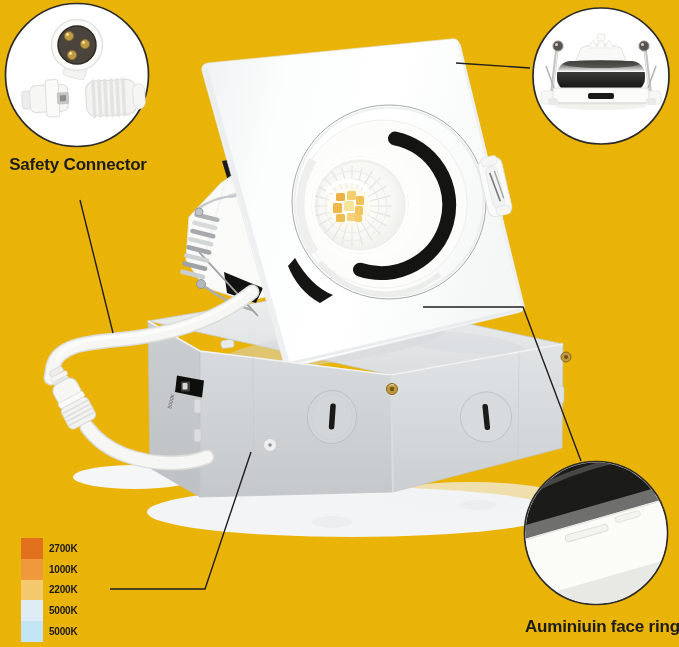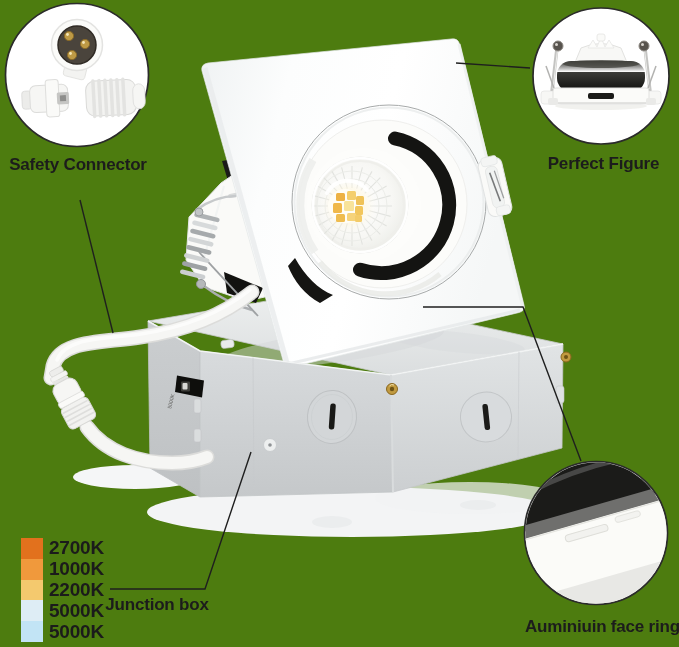--- a/index.html
+++ b/index.html
@@ -1,29 +1,29 @@
 <!DOCTYPE html>
 <html><head>
 <meta charset="utf-8">
 <style>
   html,body{margin:0;padding:0;background:#fff;}
   .stage{
-    position:relative;width:679px;height:647px;background:#4d7c0f;overflow:hidden;
+    position:relative;width:679px;height:647px;background:#eab308;overflow:hidden;
     font-family:"Liberation Sans",sans-serif;
   }
   .stage svg{position:absolute;left:0;top:0;}
   .label{
     position:absolute;font-weight:700;font-size:17px;color:#1c1c1c;
     text-align:center;letter-spacing:-0.2px;line-height:17px;white-space:nowrap;
   }
   .label.two-line{white-space:normal;}
   .cct{position:absolute;left:21px;top:538px;}
   .cct-row{display:flex;align-items:center;height:20.8px;}
   .cct-swatch{width:22px;height:20.8px;flex:0 0 22px;}
-  .cct-label{margin-left:6px;font-size:19px;font-weight:700;color:#1b1b1b;letter-spacing:-0.2px;}
+  .cct-label{margin-left:6px;font-size:10px;font-weight:700;color:#1b1b1b;letter-spacing:-0.2px;}
 </style>
 </head>
 <body>
 
 <div class="stage">
 
 <svg width="679" height="647" viewBox="0 0 679 647">
   <defs>
     <linearGradient id="gPlate" x1="0" y1="0" x2="1" y2="0.25">
       <stop offset="0" stop-color="#EFF2F3"></stop>
@@ -298,26 +298,24 @@
         <rect x="565" y="527" width="44" height="7" rx="3.5" fill="#F2F2EF" stroke="#DEDED9" stroke-width="1"></rect>
         <rect x="618" y="523" width="26" height="6" rx="3" fill="#F3F3F0" stroke="#E0E0DB" stroke-width="0.8"></rect>
         <rect x="480" y="578" width="240" height="70" fill="#E8E8E5"></rect>
       </g>
     </g>
   </g>
 </svg>
 
   <div class="label" style="left:0px;top:156px;width:156px;">Safety Connector</div>
 
-  <div class="label" style="left:536px;top:155px;width:135px;">Perfect Figure</div>
 
   <div class="label" style="left:512px;top:618px;width:181px;">Auminiuin face ring</div>
 
   <div class="label two-line" style="left:72px;top:596px;width:170px;">
-    <div>Junction box</div>
   </div>
 
   <div class="cct">
     <div class="cct-row">
       <span class="cct-swatch" style="background-color: rgb(226, 113, 29);"></span>
       <span class="cct-label">2700K</span>
     </div>
     <div class="cct-row">
       <span class="cct-swatch" style="background-color: rgb(240, 153, 60);"></span>
       <span class="cct-label">1000K</span>

